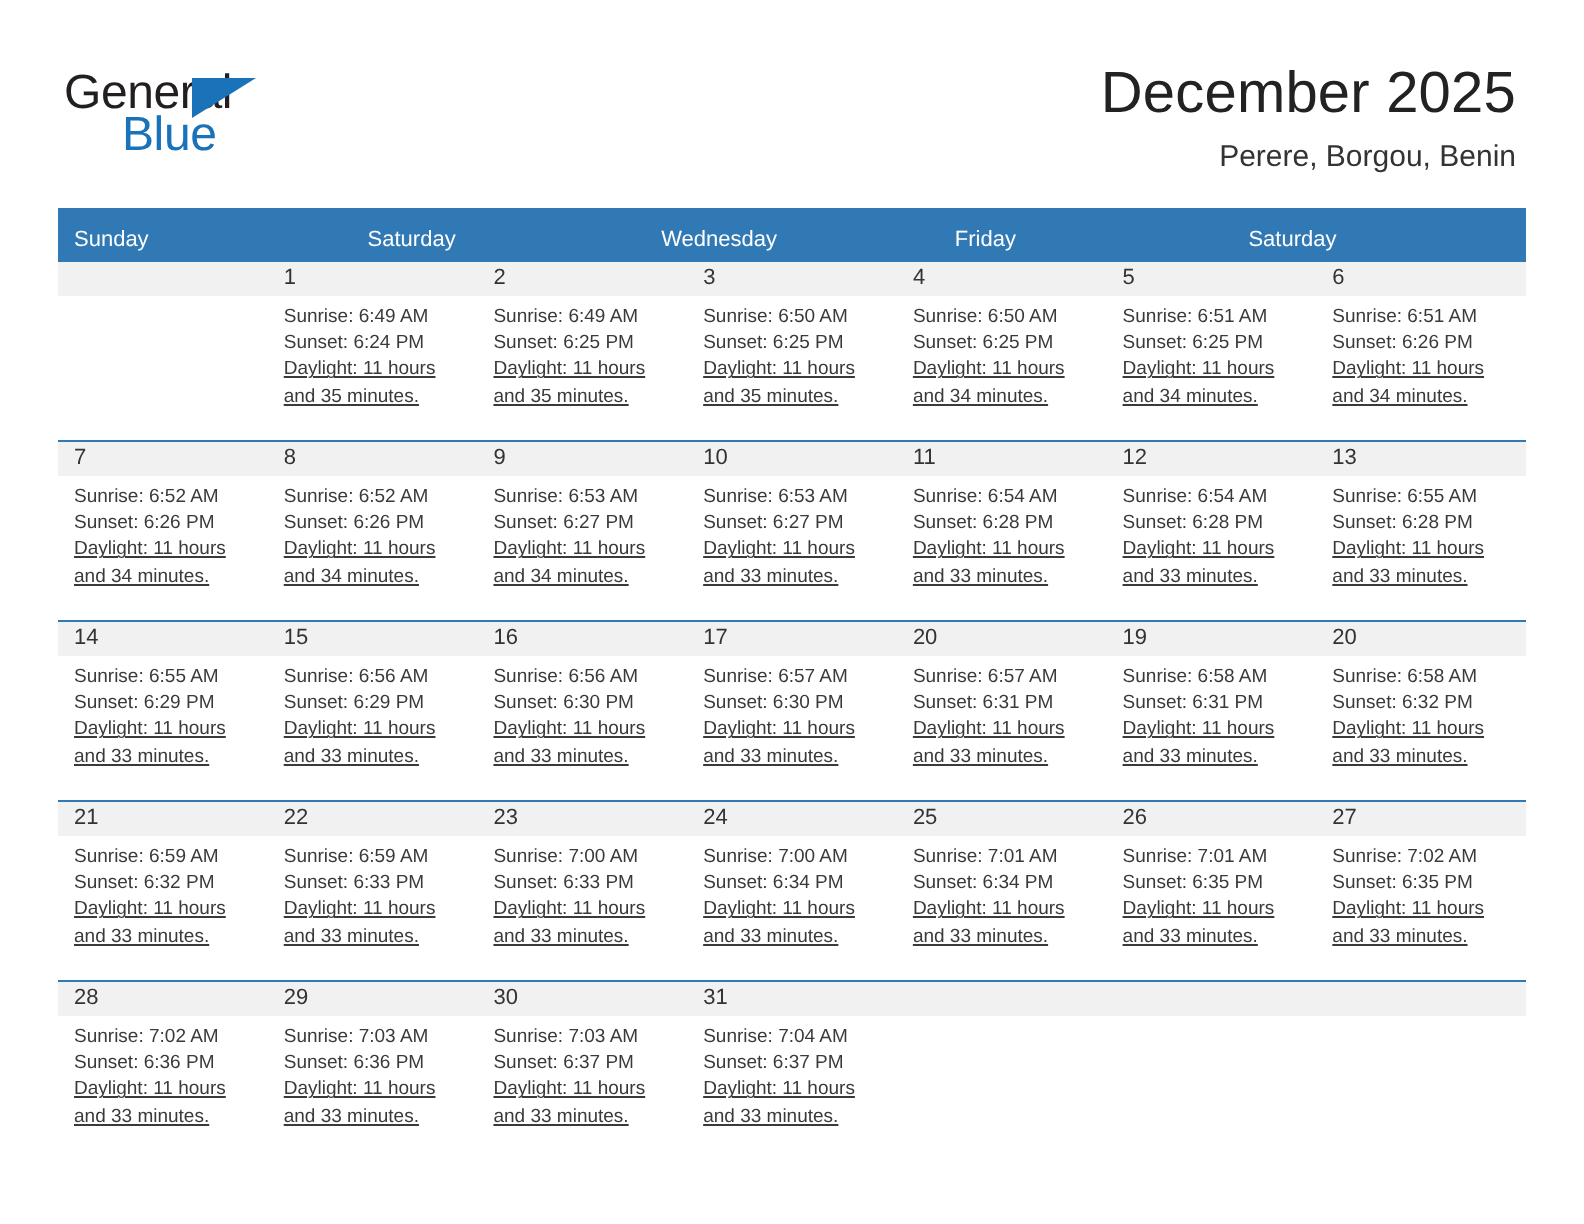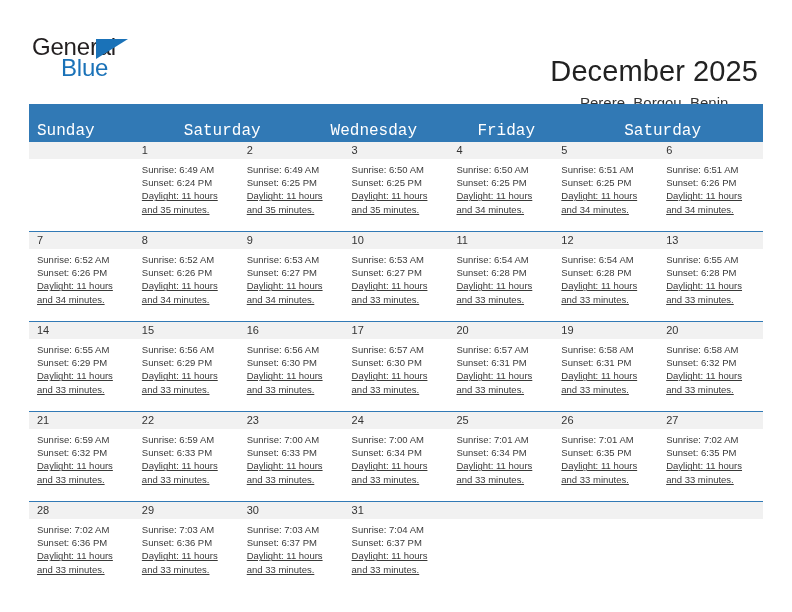--- a/index.html
+++ b/index.html
@@ -70,53 +70,50 @@
     right: 34px;
     top: 30px;
     text-align: right;
   }
   .cal-title {
     font-size: 29px;
     line-height: 34px;
     font-weight: normal;
     color: #222222;
     letter-spacing: 0.1px;
-    margin-top: 24px;
   }
   .cal-subtitle {
     margin-top: 6px;
     font-size: 15px;
     line-height: 18px;
     font-weight: normal;
     color: #333333;
-    text-align: center;
   }
 
   
   .calendar {
     position: absolute;
     left: 29px;
     top: 104px;
     width: 734px;
   }
   .weekday-row {
     display: flex;
     width: 100%;
     background: #3179b5;
   }
   .weekday {
     flex: 1 1 0;
     box-sizing: border-box;
-    padding: 20px 0 4px 8px;
+    padding: 9px 0 4px 8px;
     color: #ffffff;
-    font-size: 16px;
+    font-size: 11px;
     line-height: 14px;
     white-space: nowrap;
     overflow: hidden;
-    font-family: Liberation Mono, monospace;
   }
 
   .week-row {
     display: flex;
     width: 100%;
     border-top: 1px solid #3179b5;
   }
   .week-row.first {
     border-top: none;
   }

